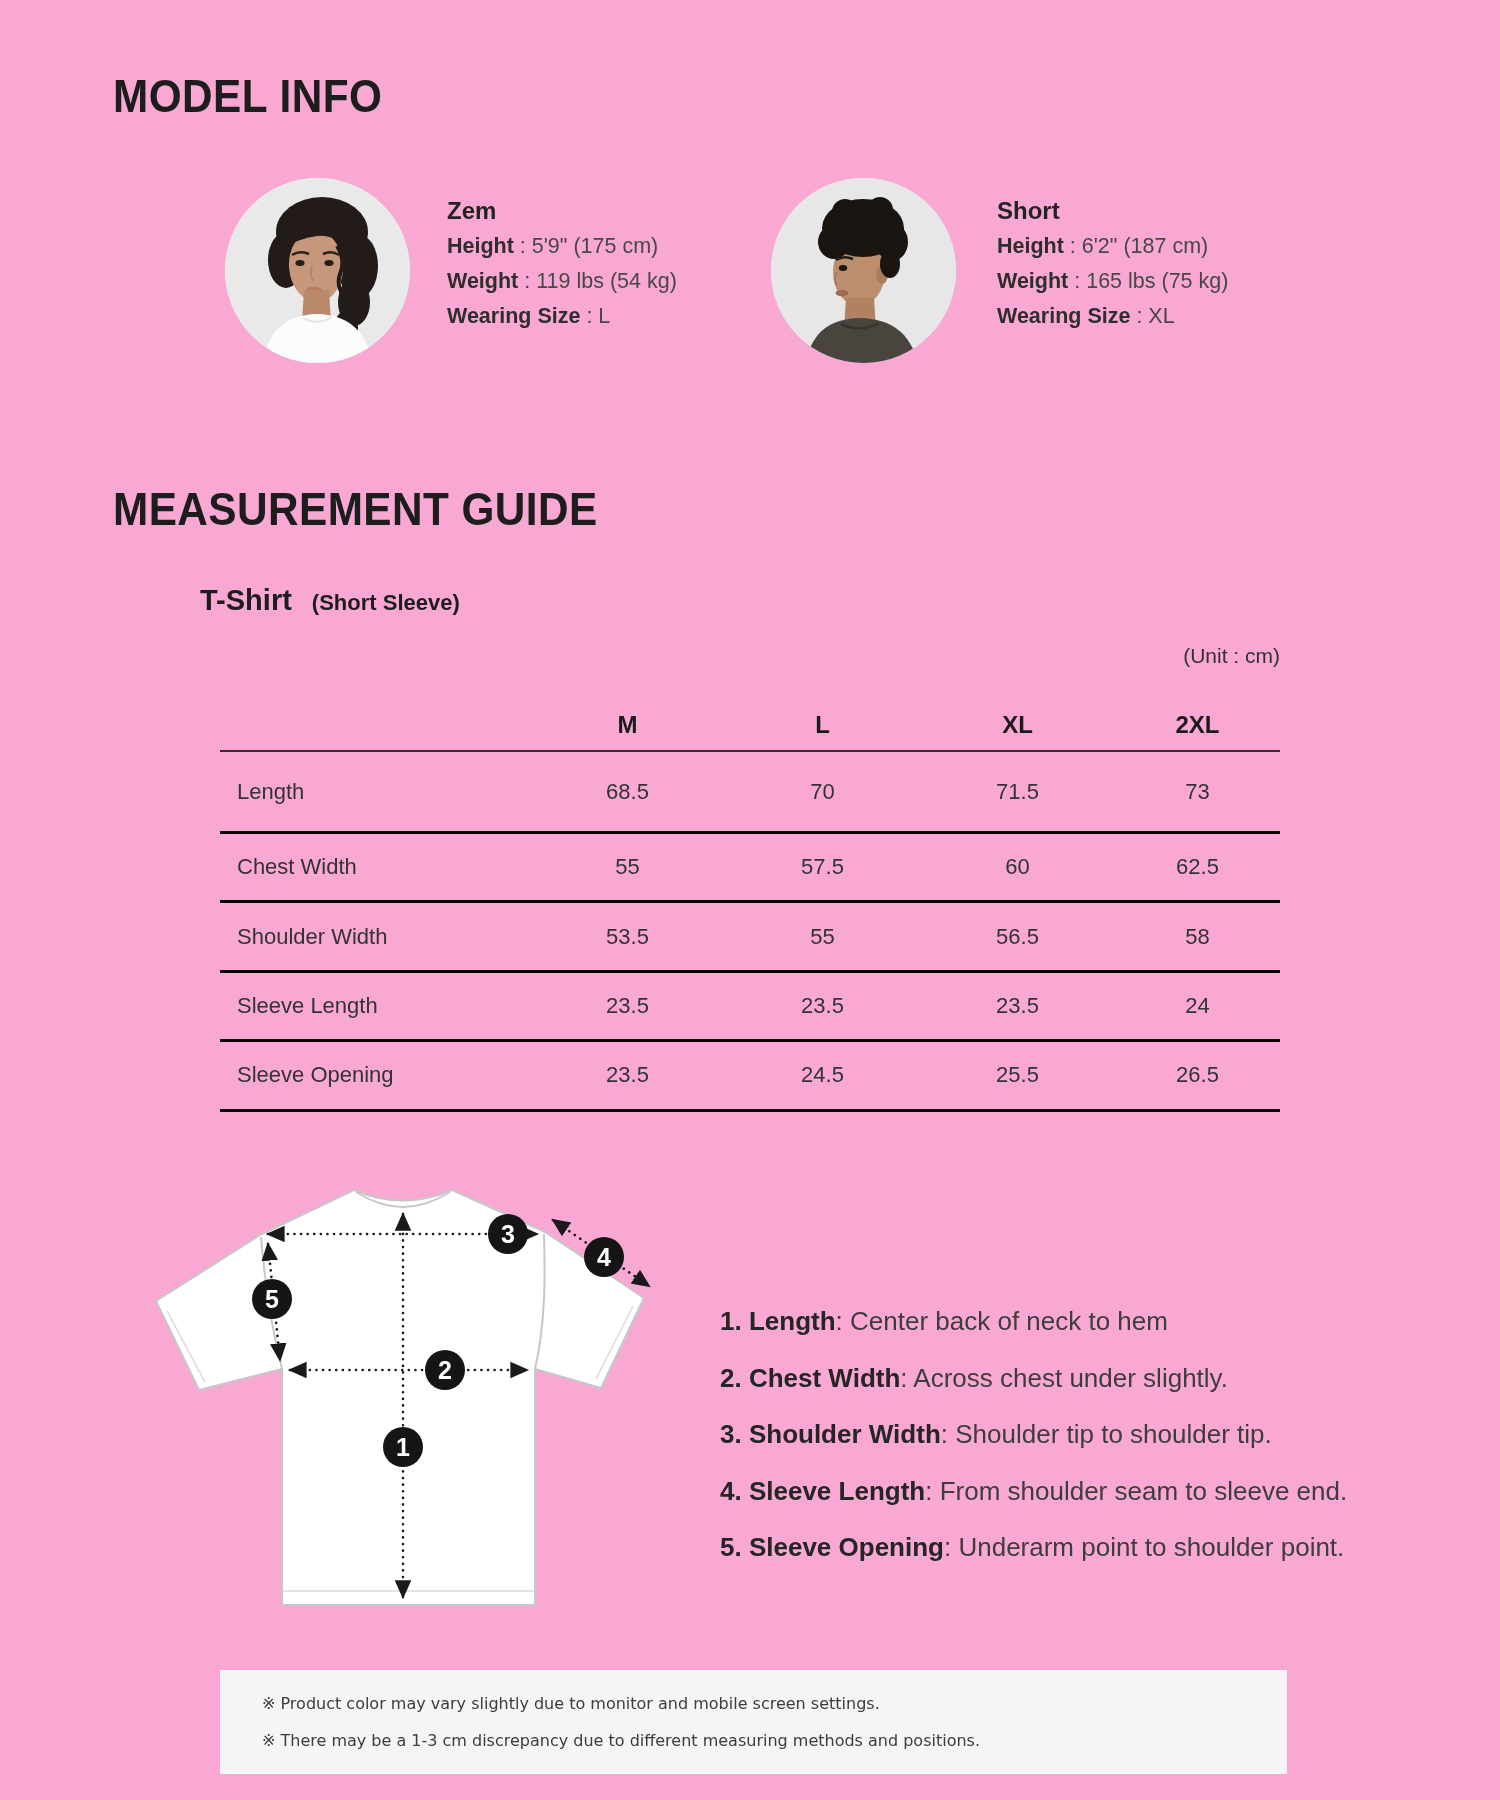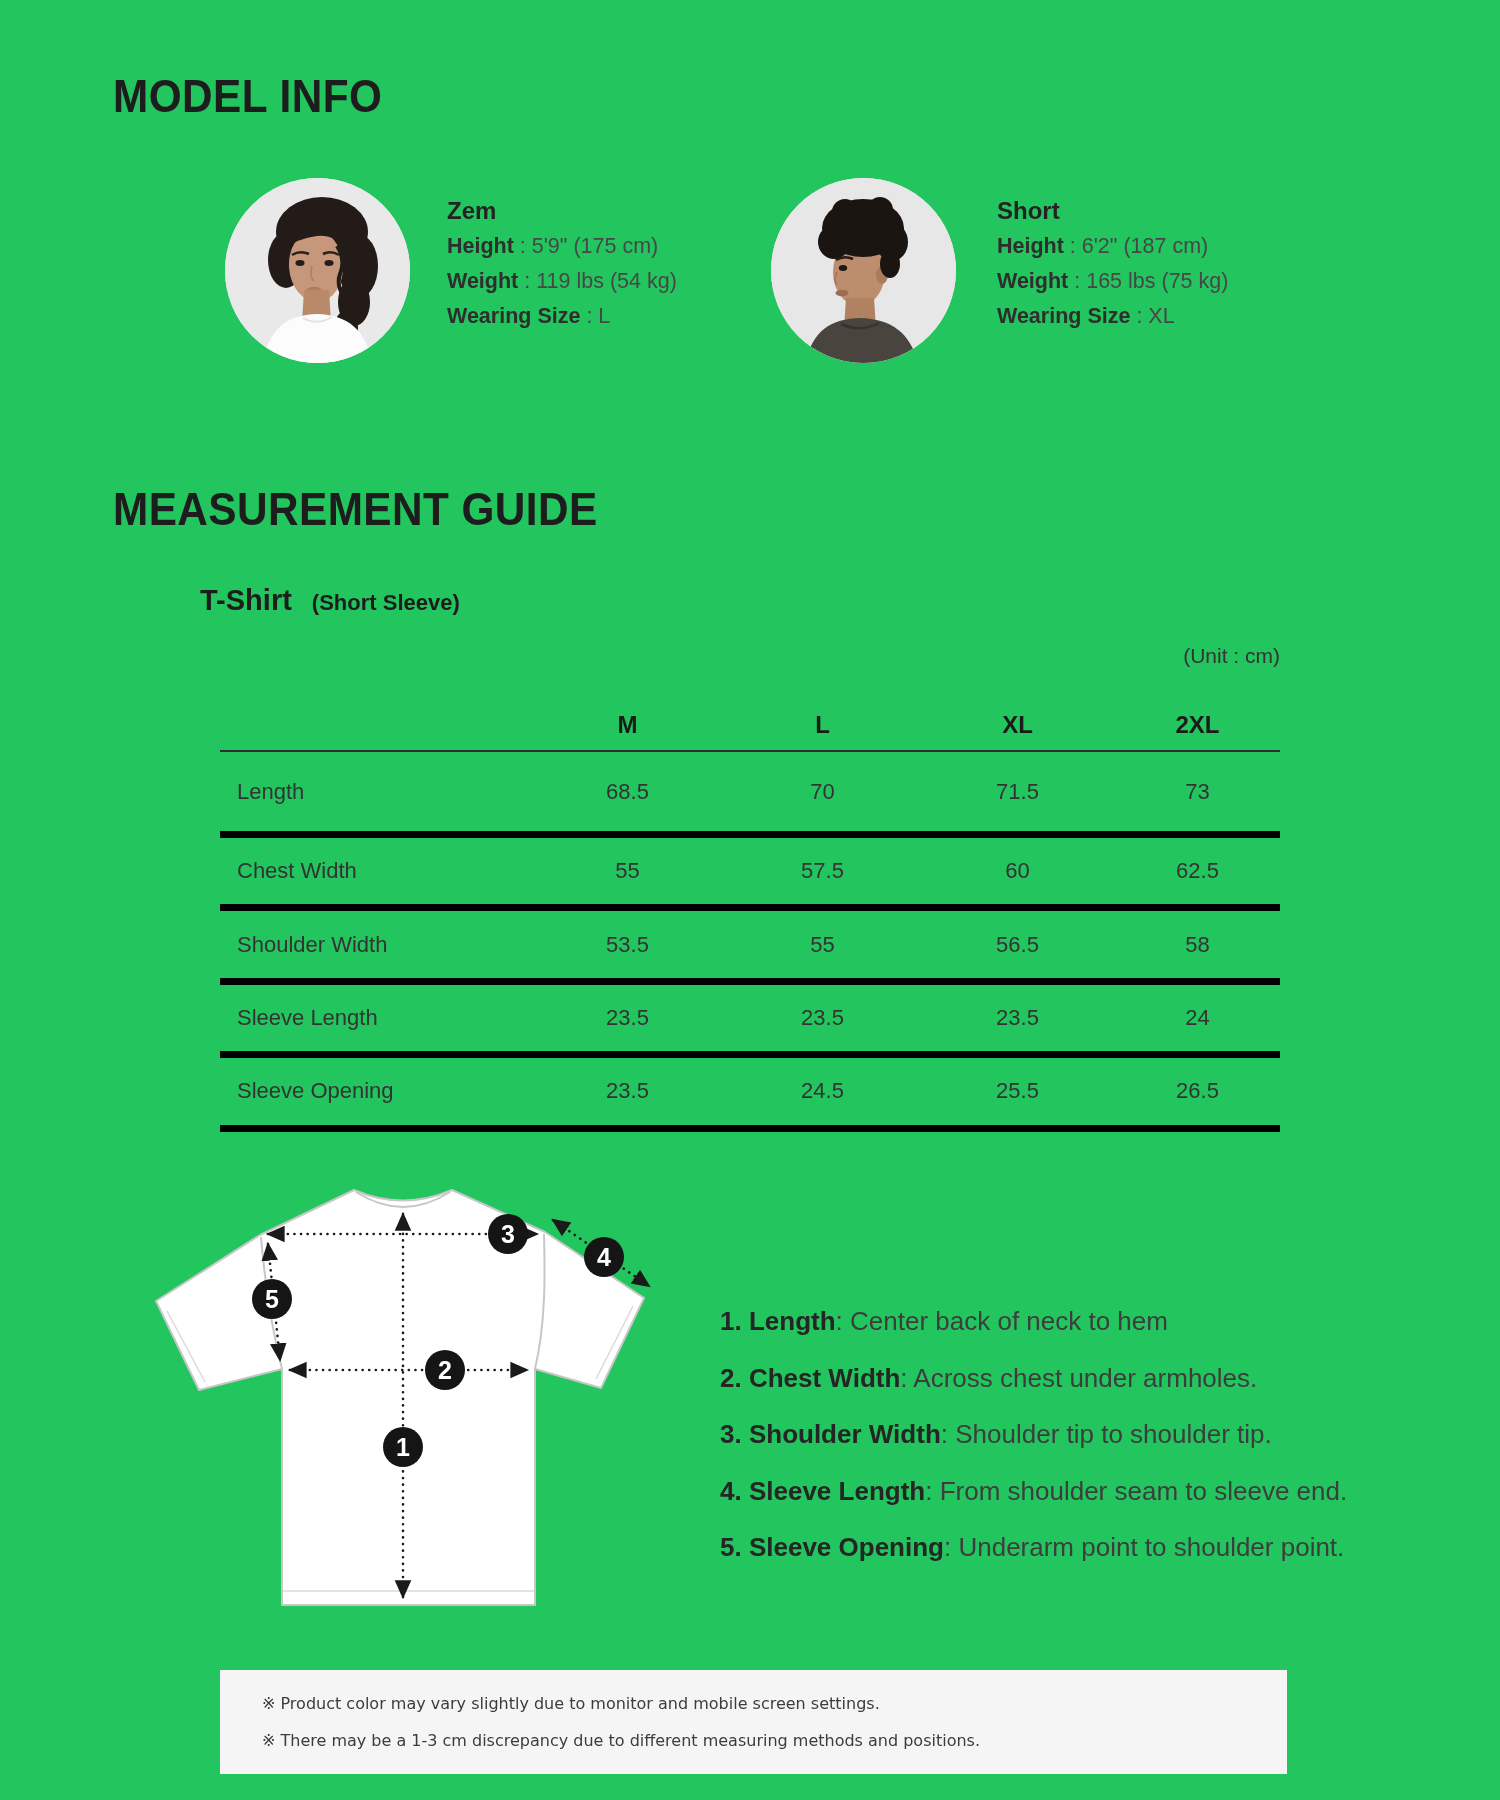--- a/index.html
+++ b/index.html
@@ -1,17 +1,17 @@
 <!DOCTYPE html>
 <html><head>
 <meta charset="utf-8">
 <style>
   html,body{margin:0;padding:0;background:#fff;}
   .canvas{
-    position:relative;width:1500px;height:1800px;background:#22c55e;
+    position:relative;width:1500px;height:1800px;background:#f9a8d4;
     font-family:"Liberation Sans",sans-serif;overflow:hidden;color:#333;
   }
   .big-title{
     position:absolute;font-size:47px;font-weight:800;color:#1d1d1d;line-height:47px;
     white-space:nowrap;transform:scaleX(0.9);transform-origin:0 50%;letter-spacing:0.5px;
   }
   #title-model{left:113px;top:72px;}
   #title-guide{left:113px;top:485px;}
 
   .photo{
@@ -35,21 +35,21 @@
   .product-title .sub{font-size:22px;margin-left:20px;font-weight:800;}
 
   .unit{
     position:absolute;top:644px;left:980px;width:300px;text-align:right;
     font-size:21px;color:#333;
   }
 
   .mtable{position:absolute;left:220px;top:700px;width:1060px;}
   .trow{display:grid;grid-template-columns:310px 195px 195px 195px 165px;align-items:center;}
   .thead{height:50px;font-weight:700;font-size:24px;color:#1b1b1b;border-bottom:2px solid #2f2f2f;}
-  .tdata{height:66.4px;font-size:22px;color:#333;border-bottom:7px solid #000000;}
+  .tdata{height:66.4px;font-size:22px;color:#333;border-bottom:3px solid #000000;}
   .tdata.first{height:79px;}
   .cell-label{padding-left:17px;}
   .cell-val{text-align:center;}
 
   .diagram{position:absolute;left:120px;top:1150px;width:560px;height:460px;}
 
   .defs{position:absolute;left:720px;top:1293px;font-size:26px;color:#3d3d3d;}
   .def-item{line-height:56.6px;white-space:nowrap;}
   .def-item b{color:#252525;font-weight:700;}
 
@@ -232,21 +232,21 @@
         <g>
           <circle cx="152" cy="149" r="20" fill="#151515"></circle>
           <text x="152" y="158">5</text>
         </g>
       </g>
     </svg>
   </div>
 
   <div class="defs">
     <div class="def-item"><b>1. Length</b><span>: Center back of neck to hem</span></div>
-    <div class="def-item"><b>2. Chest Width</b><span>: Across chest under armholes.</span></div>
+    <div class="def-item"><b>2. Chest Width</b><span>: Across chest under slightly.</span></div>
     <div class="def-item"><b>3. Shoulder Width</b><span>: Shoulder tip to shoulder tip.</span></div>
     <div class="def-item"><b>4. Sleeve Length</b><span>: From shoulder seam to sleeve end.</span></div>
     <div class="def-item"><b>5. Sleeve Opening</b><span>: Underarm point to shoulder point.</span></div>
   </div>
 
   <div class="notes">
     <div class="note-line">※ Product color may vary slightly due to monitor and mobile screen settings.</div>
     <div class="note-line">※ There may be a 1-3 cm discrepancy due to different measuring methods and positions.</div>
   </div>
 

